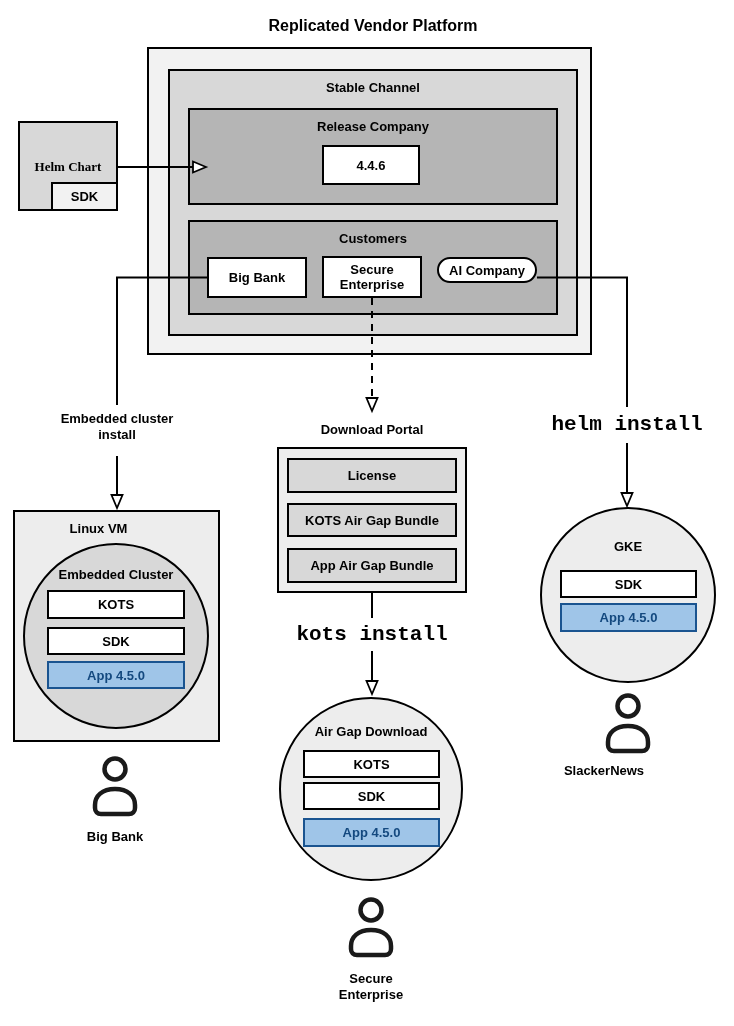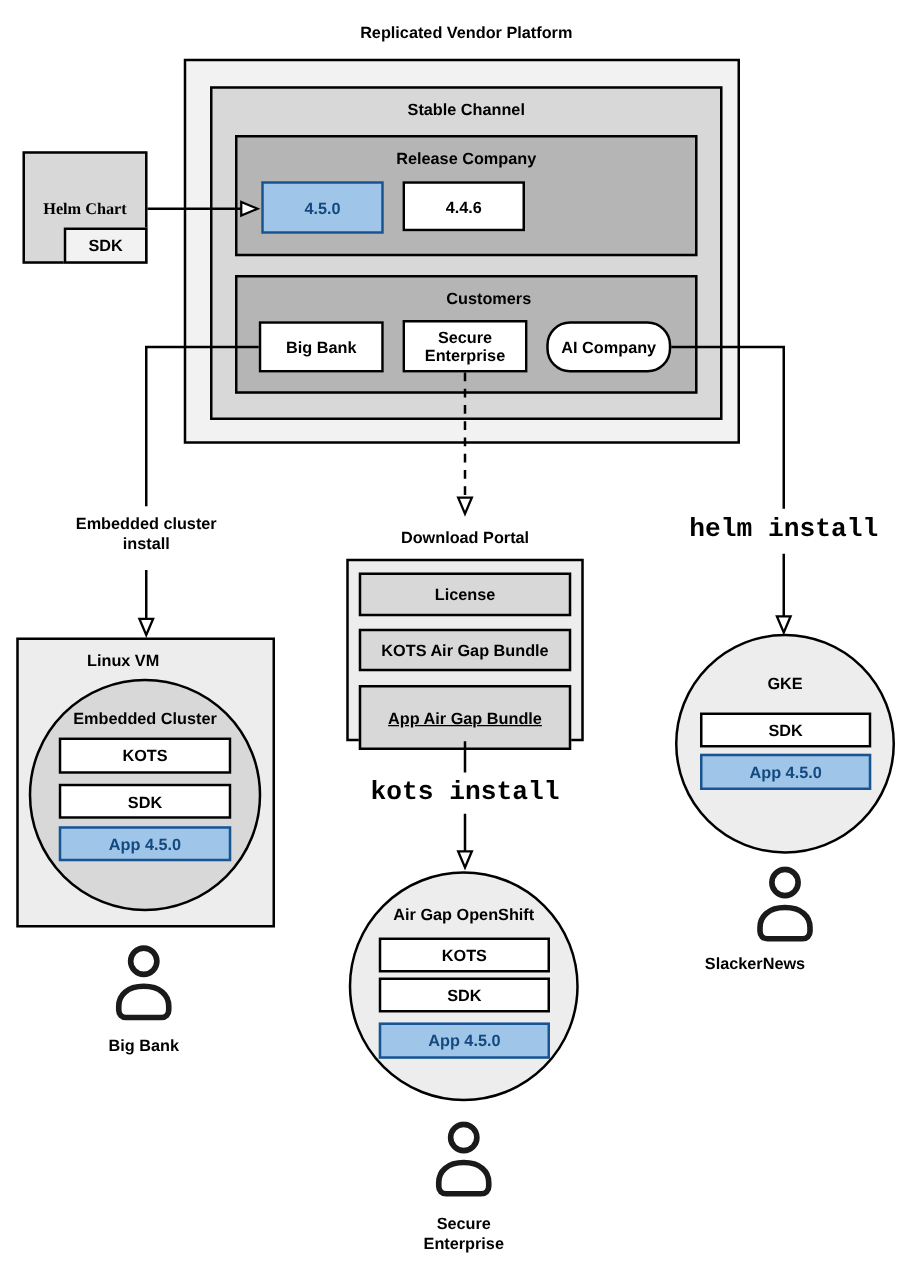--- a/index.html
+++ b/index.html
@@ -20,45 +20,42 @@
   .blue{background:var(--highlight-fill);border-color:var(--highlight-border);color:var(--highlight-text);}
   .circle{border-radius:50%;}
   #connectors{position:absolute;left:0;top:0;z-index:9;pointer-events:none;}
   .person{position:absolute;}
 </style>
 </head>
 <body>
 
 <div id="canvas">
 
-  <div class="lbl" style="left:173px;top:18px;width:400px;font-size:13px;">Replicated Vendor Platform</div>
+  <div class="lbl" style="left:173px;top:18px;width:400px;font-size:16px;">Replicated Vendor Platform</div>
 
   <div class="box fill-outer" style="left:147px;top:47px;width:445px;height:308px;"></div>
 
   <div class="box fill-mid" style="left:168px;top:69px;width:410px;height:267px;"></div>
   <div class="lbl" style="left:168px;top:80px;width:410px;">Stable Channel</div>
 
   <div class="box fill-dark" style="left:188px;top:108px;width:370px;height:97px;"></div>
   <div class="lbl" style="left:188px;top:119px;width:370px;">Release Company</div>
-  <div class="box flexc blue" style="left:209px;top:145px;width:98px;height:42px;">
-    <span>4.5.0</span>
-  </div>
   <div class="box flexc fill-white" style="left:322px;top:145px;width:98px;height:40px;">
     <span>4.4.6</span>
   </div>
 
   <div class="box fill-dark" style="left:188px;top:220px;width:370px;height:95px;"></div>
-  <div class="lbl" style="left:206px;top:231px;width:370px;">Customers</div>
+  <div class="lbl" style="left:188px;top:231px;width:370px;">Customers</div>
   <div class="box flexc fill-white" style="left:207px;top:257px;width:100px;height:41px;">
     <span>Big Bank</span>
   </div>
   <div class="box flexc fill-white" style="left:322px;top:256px;width:100px;height:42px;">
     <span>Secure Enterprise</span>
   </div>
-  <div class="box flexc fill-white" style="left:437px;top:257px;width:100px;height:41px;border-radius:19px;">
+  <div class="box flexc fill-white" style="left:437px;top:257px;width:100px;height:26px;border-radius:19px;">
     <span>AI Company</span>
   </div>
 
   <div class="box fill-mid" style="left:18px;top:121px;width:100px;height:90px;"></div>
   <div class="lbl" style="left:18px;top:159px;width:100px;font-family:Liberation Serif, serif;">Helm Chart</div>
   <div class="box flexc fill-outer" style="left:51px;top:182px;width:67px;height:29px;">
     <span>SDK</span>
   </div>
 
   <div class="lbl" style="left:57px;top:411px;width:120px;">Embedded cluster install</div>
@@ -82,26 +79,26 @@
   <div class="lbl" style="left:65px;top:829px;width:100px;">Big Bank</div>
 
   <div class="lbl" style="left:292px;top:422px;width:160px;">Download Portal</div>
   <div class="box fill-panel" style="left:277px;top:447px;width:190px;height:146px;"></div>
   <div class="box flexc fill-mid" style="left:287px;top:503px;width:170px;height:34px;">
     <span>KOTS Air Gap Bundle</span>
   </div>
   <div class="box flexc fill-mid" style="left:287px;top:458px;width:170px;height:35px;">
     <span>License</span>
   </div>
-  <div class="box flexc fill-mid" style="left:287px;top:548px;width:170px;height:52px;text-decoration:underline;">
+  <div class="box flexc fill-mid" style="left:287px;top:548px;width:170px;height:35px;">
     <span>App Air Gap Bundle</span>
   </div>
   <div class="lbl mono" style="left:292px;top:627px;width:160px;">kots install</div>
   <div class="box circle fill-panel" style="left:279px;top:697px;width:184px;height:184px;"></div>
-  <div class="lbl" style="left:279px;top:724px;width:184px;">Air Gap OpenShift</div>
+  <div class="lbl" style="left:279px;top:724px;width:184px;">Air Gap Download</div>
   <div class="box flexc fill-white" style="left:303px;top:750px;width:137px;height:28px;">
     <span>KOTS</span>
   </div>
   <div class="box flexc fill-white" style="left:303px;top:782px;width:137px;height:28px;">
     <span>SDK</span>
   </div>
   <div class="box flexc blue" style="left:303px;top:818px;width:137px;height:29px;">
     <span>App 4.5.0</span>
   </div>
   <svg class="person" style="left:343px;top:897px;" width="56" height="62" viewBox="0 0 56 62">

